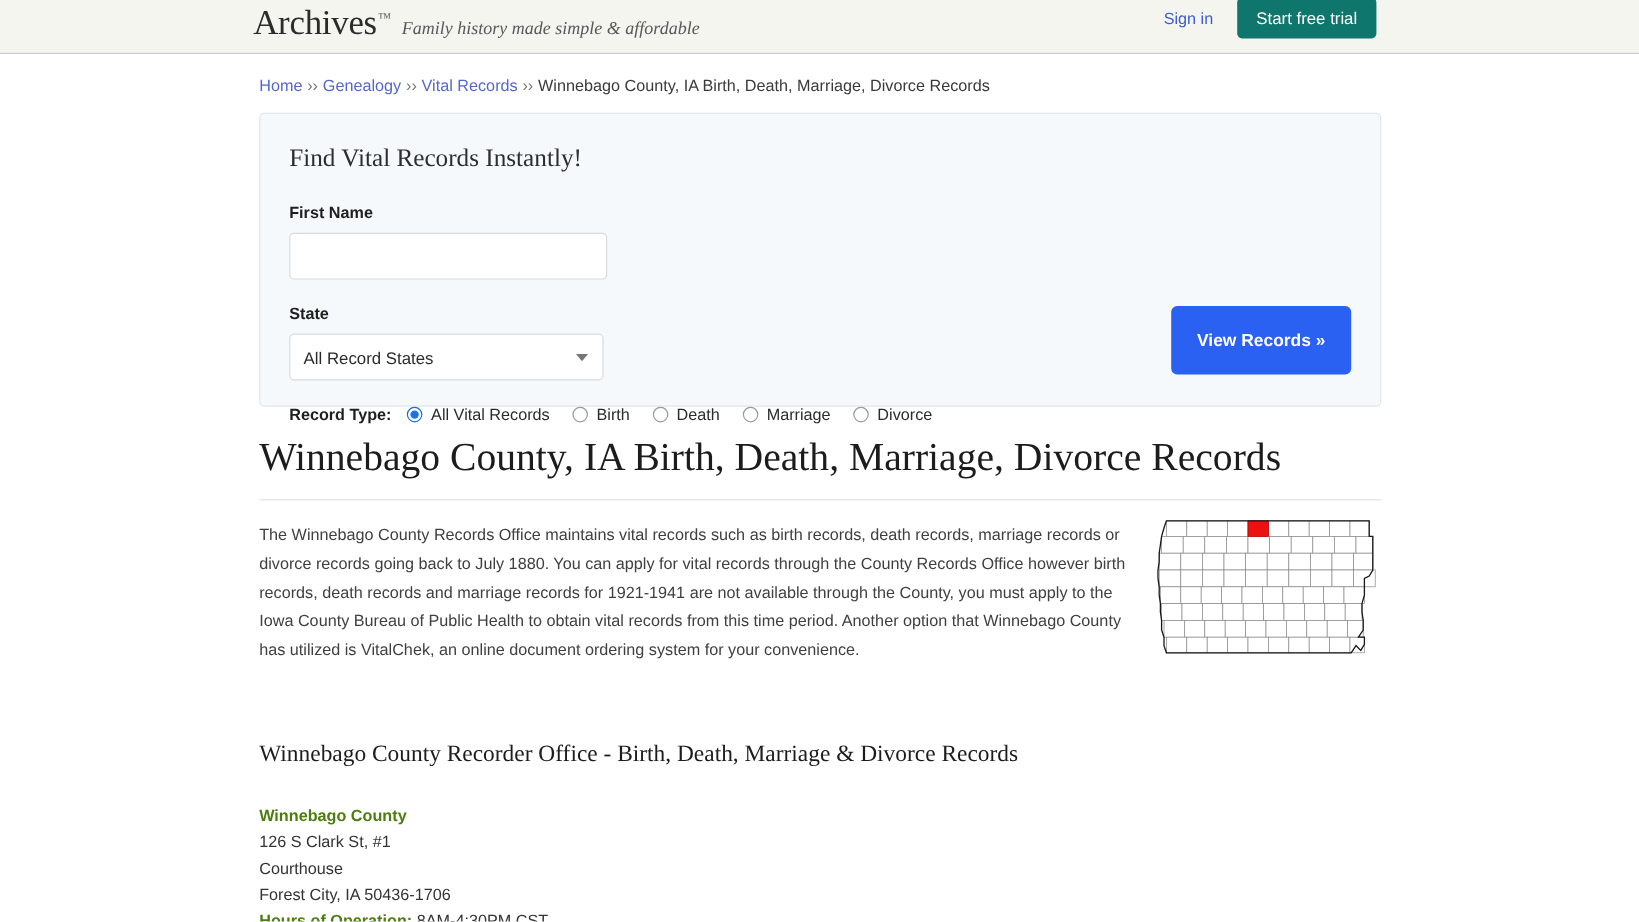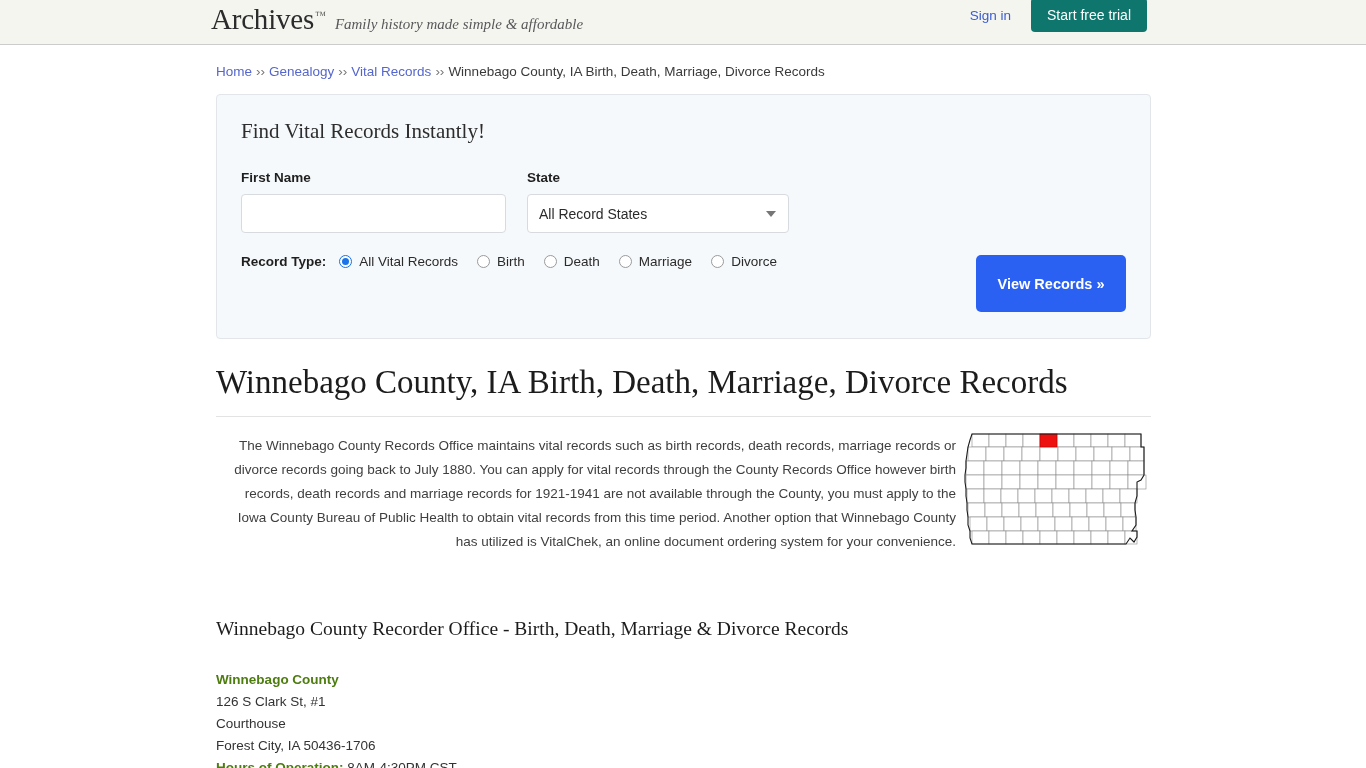--- a/index.html
+++ b/index.html
@@ -103,20 +103,21 @@
   .panel-title {
     font-family: "Liberation Serif", serif;
     font-size: 21px;
     color: #2d2d2d;
     margin: 0 0 26px 0;
     font-weight: normal;
   }
   .fields {
     display: flex;
     gap: 21px;
+    flex-direction: column;
   }
   .field { width: 265px; }
   .field.state { width: 262px; }
   .field-label {
     font-size: 13.5px;
     font-weight: bold;
     color: #1f1f1f;
     margin-bottom: 9px;
     display: block;
   }
@@ -236,21 +237,20 @@
   .intro-wrap {
     position: relative;
     margin-top: 17px;
     min-height: 130px;
   }
   .intro-text {
     font-size: 13.5px;
     line-height: 24px;
     color: #3f3f3f;
     width: 740px;
-    text-align: right;
   }
   .map {
     position: absolute;
     right: -12px;
     top: -4px;
     width: 205px;
     height: 130px;
   }
 
   

